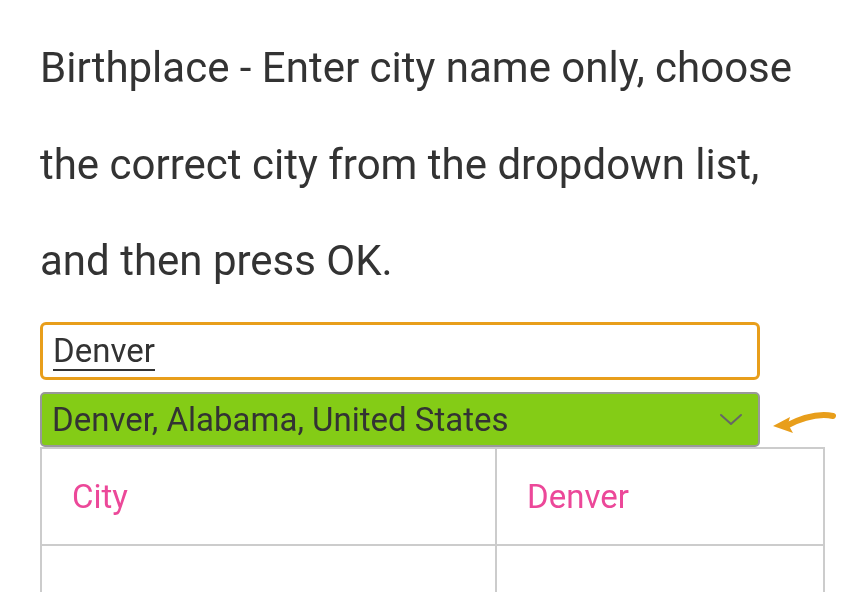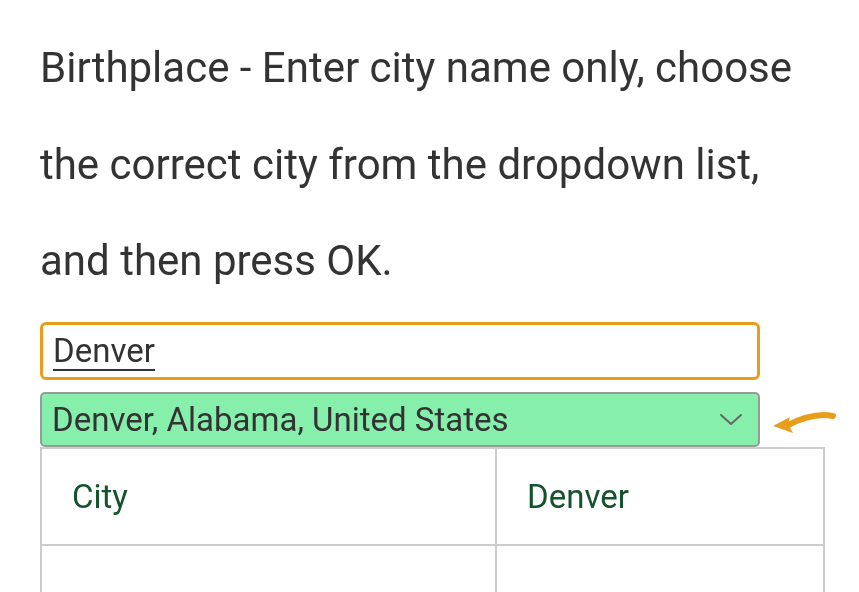--- a/index.html
+++ b/index.html
@@ -41,21 +41,21 @@
       position: relative;
       margin-top: 12px;
       width: 720px;
     }
     .dropdown {
       width: 100%;
       font-size: 33px;
       padding: 6px 10px;
       border: 2px solid #999;
       border-radius: 5px;
-      background: #86efac;
+      background: #84cc16;
       display: flex;
       align-items: center;
       justify-content: space-between;
       cursor: pointer;
     }
     .dropdown-value {
       color: #333;
     }
     .chevron {
       width: 24px;
@@ -71,21 +71,21 @@
     }
     .table {
       margin-top: 0px;
       border-collapse: collapse;
       width: 785px;
     }
     .table td {
       border: 2px solid #ccc;
       padding: 28px 30px;
       font-size: 33px;
-      color: #14532d;
+      color: #ec4899;
       vertical-align: middle;
     }
     .table td:first-child {
       width: 455px;
     }
     .table tr.partial td {
       height: 60px;
       padding: 10px 30px;
     }
   </style>

